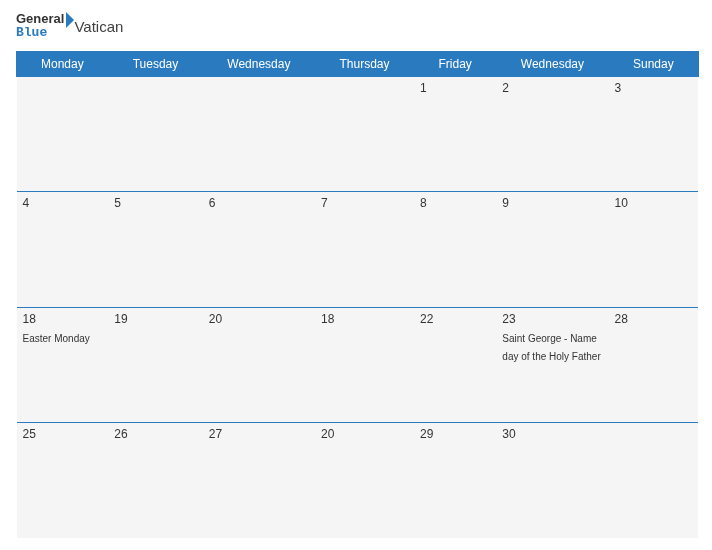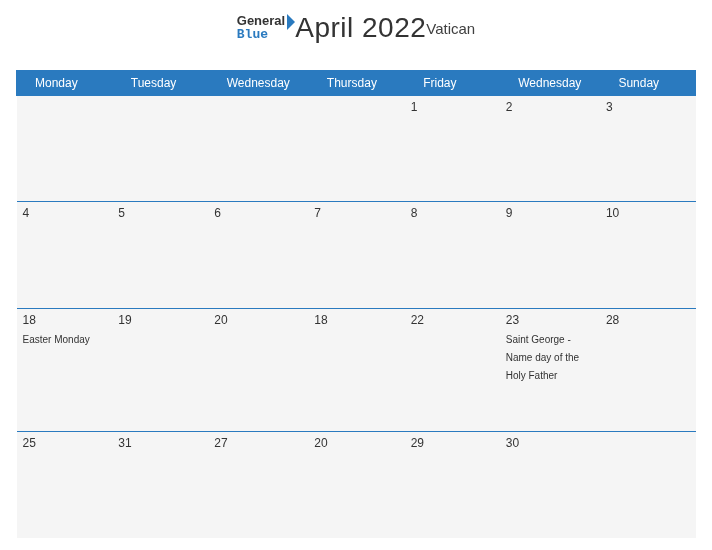--- a/index.html
+++ b/index.html
@@ -13,22 +13,22 @@
     .page {
       width: 712px;
       height: 550px;
       padding: 12px 16px;
       display: flex;
       flex-direction: column;
     }
     .header {
       display: flex;
       align-items: center;
-      justify-content: center;
-      margin-bottom: 26px;
+      justify-content: flex-start;
+      margin-bottom: 10px;
     }
     .logo-text-general {
       font-size: 13px;
       font-weight: bold;
       color: #333;
       line-height: 1.1;
     }
     .logo-text-blue {
       font-size: 13px;
       font-weight: bold;
@@ -67,21 +67,21 @@
     .calendar-table {
       width: 100%;
       border-collapse: collapse;
       flex: 1;
     }
     .calendar-table thead tr th {
       background-color: #2a7abf;
       color: #fff;
       font-size: 12px;
       font-weight: normal;
-      padding: 5px 18px;
+      padding: 5px 24px;
       text-align: left;
       border: 1px solid #2a7abf;
     }
     .calendar-table tbody tr td {
       border-top: 1.5px solid #2a7abf;
       border-right: none;
       border-left: none;
       border-bottom: none;
       vertical-align: top;
       padding: 4px 6px;
@@ -115,21 +115,20 @@
 
 <div class="page">
   <div class="header">
     <div class="logo-wrapper">
       <div class="logo-stacked">
         <span class="logo-text-general">General</span>
         <span class="logo-text-blue">Blue</span>
       </div>
       <div class="logo-triangle"></div>
     </div>
-    <span class="calendar-title">April 2022</span>
     <span class="region-label">Vatican</span>
   </div>
 
   <table class="calendar-table">
     <thead>
       <tr>
         <th>Monday</th>
         <th>Tuesday</th>
         <th>Wednesday</th>
         <th>Thursday</th>
@@ -194,21 +193,21 @@
           <td><span class="day-number">23</span><span class="day-event">Saint George - Name day of the Holy Father</span></td>
           <td>
             <span class="day-number">28</span>
           </td>
         </tr>
         <tr>
           <td>
             <span class="day-number">25</span>
           </td>
           <td>
-            <span class="day-number">31</span>
+            <span class="day-number">26</span>
           </td>
           <td>
             <span class="day-number">27</span>
           </td>
           <td>
             <span class="day-number">20</span>
           </td>
           <td>
             <span class="day-number">29</span>
           </td>

